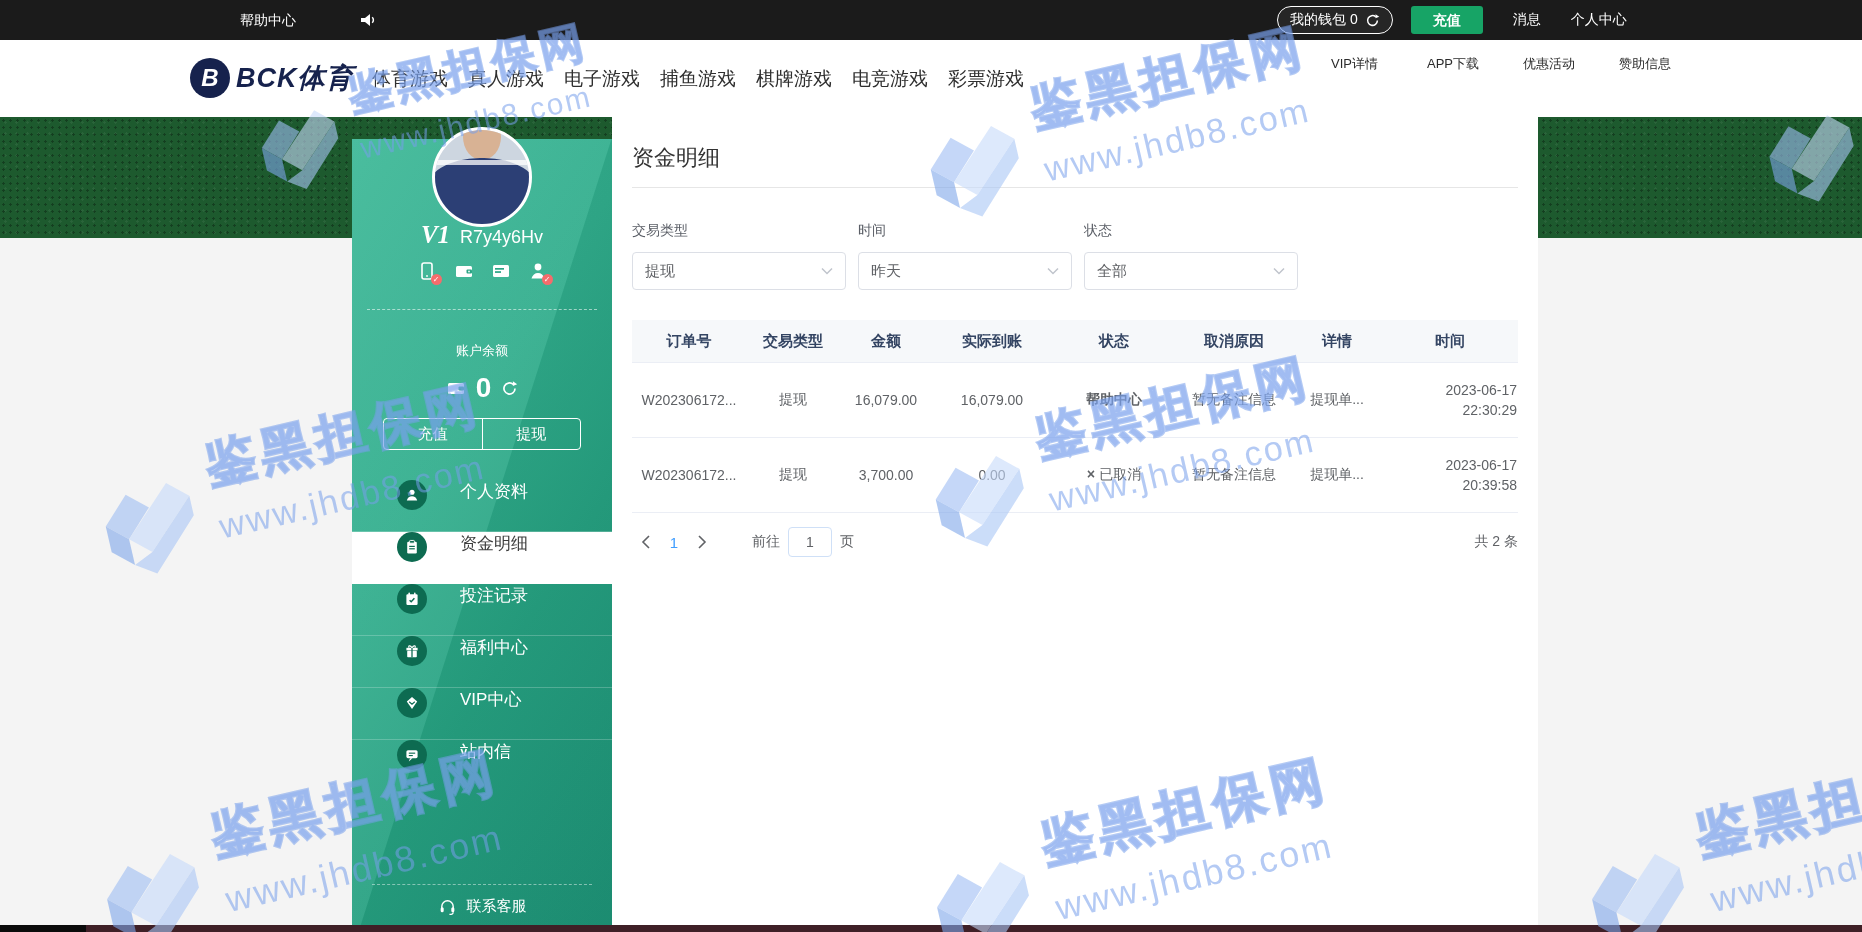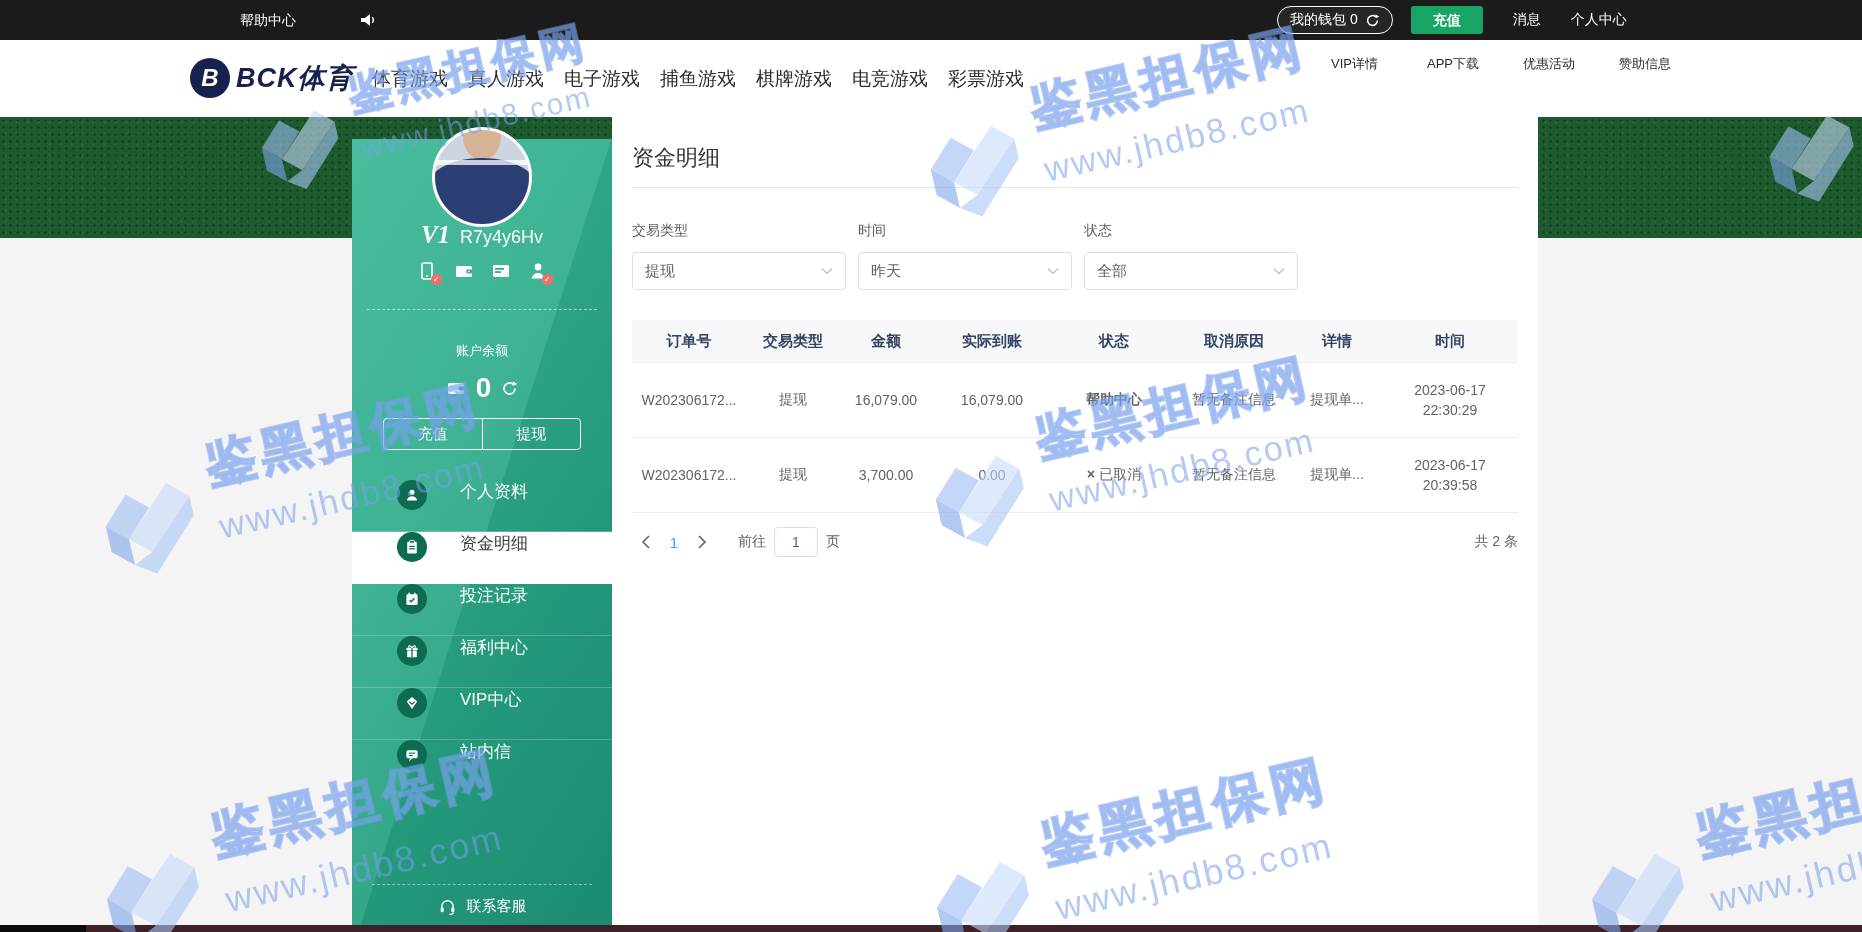--- a/index.html
+++ b/index.html
@@ -72,25 +72,25 @@
   .fselect{margin-top:12px;height:38px;border:1px solid #dcdfe6;border-radius:4px;display:flex;align-items:center;justify-content:space-between;padding:0 12px;box-sizing:border-box;cursor:pointer;background:#fff;}
   .fselect .fval{font-size:15px;color:#606266;}
   table.grid{margin-top:30px;width:100%;border-collapse:collapse;table-layout:fixed;}
   .grid th{height:40px;background:#f6f8fa;color:#344563;font-size:15px;font-weight:bold;text-align:center;}
   .grid td{height:72px;text-align:center;font-size:14px;color:#5f6266;border-bottom:1px solid #ebeef5;}
   .grid tr.r1 td{border-top:1px solid #ebeef5;}
   .muted{color:#c0c4cc;}
   .st-ok{color:#21a35a;font-weight:bold;}
   .st-cancel{color:#f1403c;font-family:Liberation Mono, monospace;}
   .st-cancel .x{font-weight:bold;margin-right:4px;}
-  .two-line div{line-height:20px;}
+  .two-line div{line-height:20px;text-align:right;}
   .pager{margin-top:14px;display:flex;align-items:center;color:#606266;font-size:14px;}
   .pg-arrow{width:28px;height:28px;display:flex;align-items:center;justify-content:center;cursor:pointer;}
   .pg-num{width:28px;text-align:center;color:#409eff;font-size:15px;cursor:pointer;}
-  .pg-goto{margin-left:22px;}
+  .pg-goto{margin-left:36px;}
   .pg-input{margin-left:8px;width:44px;height:30px;border:1px solid #cfe0f7;border-radius:4px;text-align:center;font-size:14px;color:#606266;box-sizing:border-box;}
   .pg-unit{margin-left:8px;}
   .pg-total{margin-left:auto;}
 
   
   .fstrip{position:absolute;left:0;top:925px;width:1862px;height:7px;background:#3f2027;z-index:20;}
   .fstrip .blk{position:absolute;left:0;top:0;width:86px;height:7px;background:#0b0b0b;}
 
   
   .wm{position:absolute;display:flex;align-items:flex-start;gap:14px;z-index:50;pointer-events:none;transform-origin:left top;}

